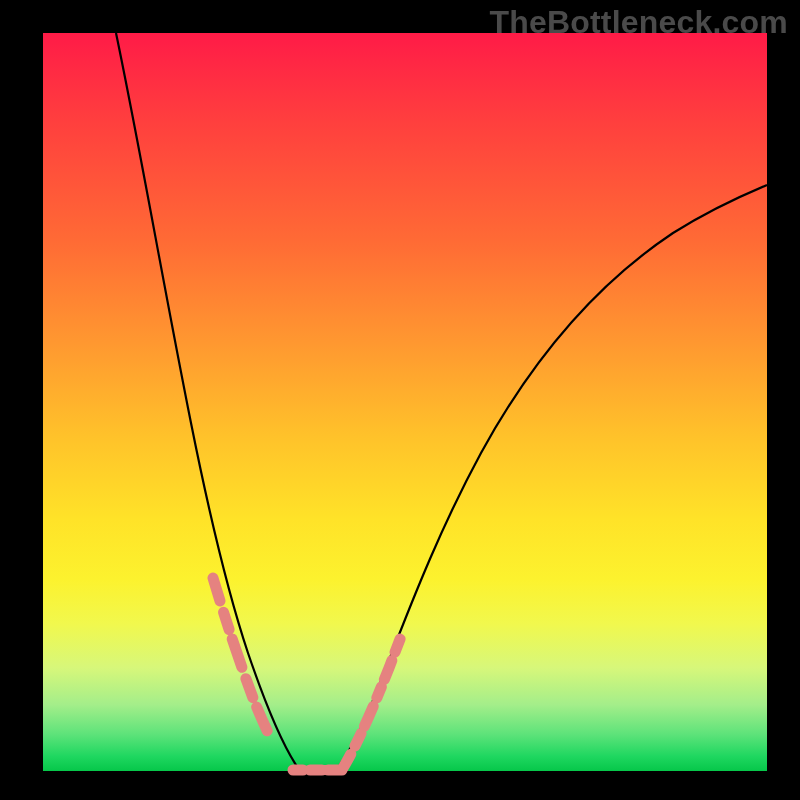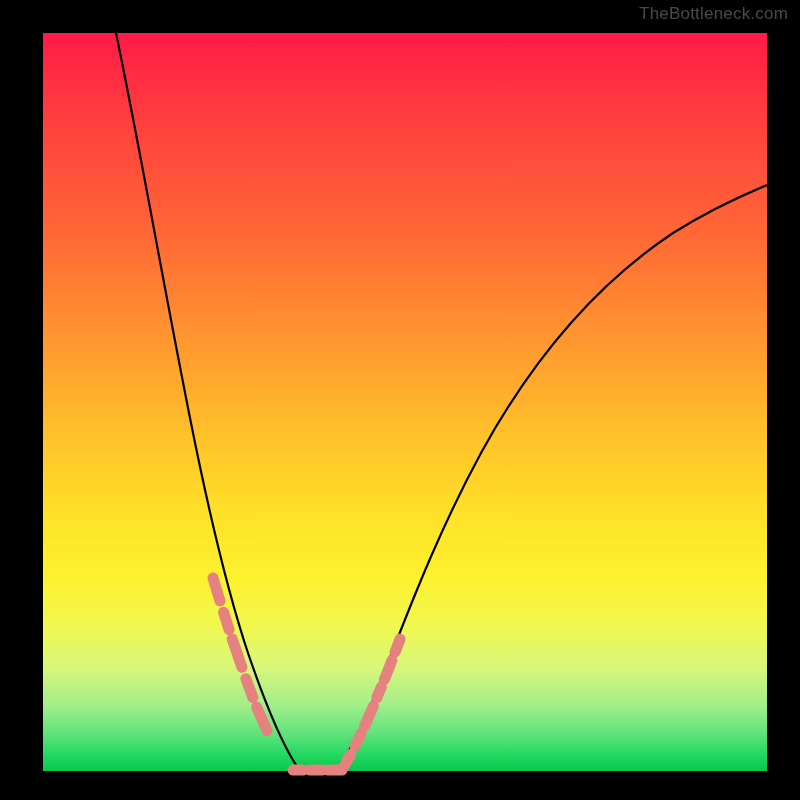--- a/index.html
+++ b/index.html
@@ -39,22 +39,22 @@
       #5ee37a 95%,
       #1fd760 98%,
       #06c74a 100%
     );
   }
   .watermark {
     position: absolute;
     top: 4px;
     right: 12px;
     color: #4a4a4a;
-    font-size: 17px;
-    font-weight: 400;
+    font-size: 32px;
+    font-weight: 700;
     letter-spacing: 0.2px;
     user-select: none;
   }
   svg.curves {
     position: absolute;
     left: 0;
     top: 0;
     width: 724px;
     height: 738px;
     overflow: visible;

